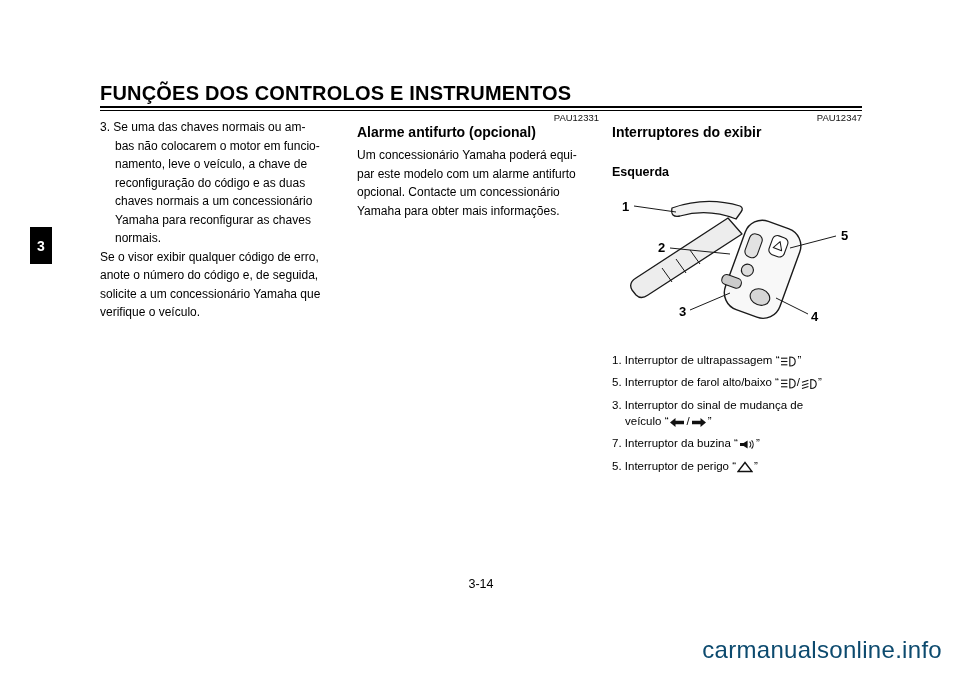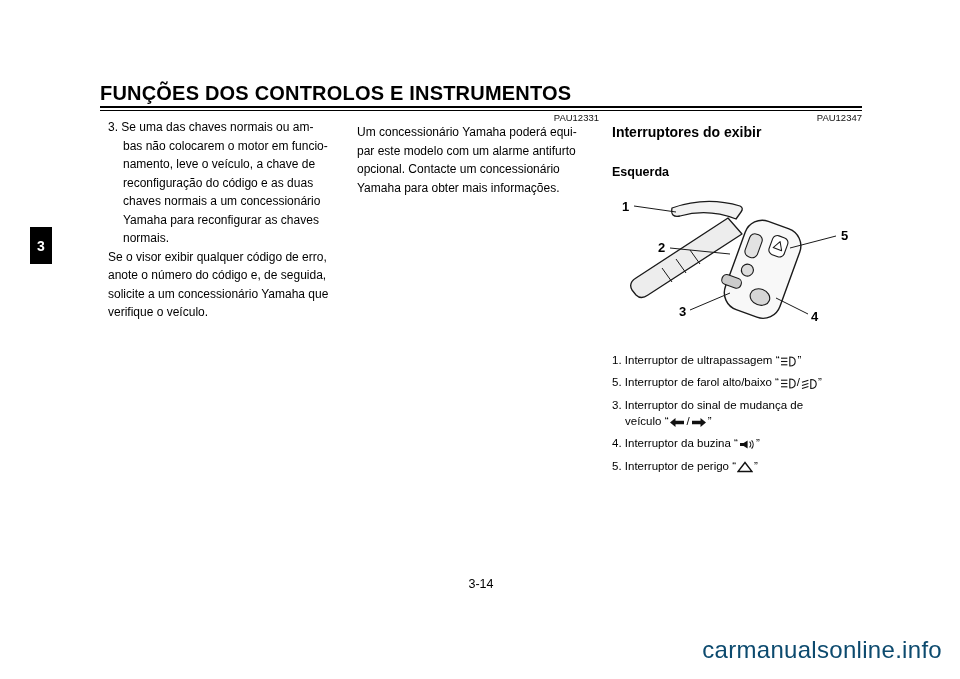--- a/index.html
+++ b/index.html
@@ -12,21 +12,21 @@
     position:absolute; left:100px; top:82px; font-size:20px; font-weight:bold;
     letter-spacing:0.2px; white-space:nowrap;
   }
   .rule1 { position:absolute; left:100px; top:106px; width:762px; height:2px; background:#000; }
   .rule2 { position:absolute; left:100px; top:110px; width:762px; height:1px; background:#000; }
   .side-tab {
     position:absolute; left:30px; top:227px; width:22px; height:37px; background:#000;
     color:#fff; font-weight:bold; font-size:14px; display:flex; align-items:center; justify-content:center;
   }
   .col { position:absolute; font-size:12px; line-height:18.5px; }
-  .col1 { left:100px; top:118px; width:242px;margin-left:8px; }
+  .col1 { left:100px; top:118px; width:242px; }
   .col2 { left:357px; top:112px; width:242px; }
   .col3 { left:612px; top:112px; width:250px; }
   .col p { white-space:pre-line; }
   .hang { padding-left:15px; text-indent:-15px; }
   .para2 { margin-top:0; }
   .pau { font-size:9.5px; line-height:11px; text-align:right; color:#111; }
   .col h2 { font-size:14px; line-height:17px; font-weight:bold; margin:1px 0 5px 0; }
   .sub { font-weight:bold; font-size:12.5px; margin-top:22px; }
   .figure { display:block; margin-top:8px; margin-left:-2px; }
   .legend { list-style:none; font-size:11.5px; line-height:16px; margin-top:10px; }
@@ -58,20 +58,21 @@
 Yamaha para reconfigurar as chaves
 normais.</p>
     <p class="para2">Se o visor exibir qualquer código de erro,
 anote o número do código e, de seguida,
 solicite a um concessionário Yamaha que
 verifique o veículo.</p>
   </div>
 
   <div class="col col2">
     <div class="pau">PAU12331</div>
+    <h2>Alarme antifurto (opcional)</h2>
     <p>Um concessionário Yamaha poderá equi-
 par este modelo com um alarme antifurto
 opcional. Contacte um concessionário
 Yamaha para obter mais informações.</p>
   </div>
 
   <div class="col col3">
     <div class="pau">PAU12347</div>
     <h2>Interruptores do exibir</h2>
     <div class="sub">Esquerda</div>
@@ -134,21 +135,21 @@
                 <line x1="7.4" y1="8.6" x2="1" y2="10.6"></line>
               </g>
             </svg></span><span>”</span></li>
 
       <li><span>3. Interruptor do sinal de mudança de</span><span class="l2"><span>veículo “</span><span class="ic"><svg width="16" height="11" viewBox="0 0 16 11">
                 <path d="M6.5,1 L1,5.5 L6.5,10 L6.5,7.2 L15,7.2 L15,3.8 L6.5,3.8 Z" fill="#111"></path>
               </svg></span><span>/</span><span class="ic"><svg width="16" height="11" viewBox="0 0 16 11">
                 <path d="M9.5,1 L15,5.5 L9.5,10 L9.5,7.2 L1,7.2 L1,3.8 L9.5,3.8 Z" fill="#111"></path>
               </svg></span><span>”</span></span></li>
 
-      <li><span>4. Interruptor da buzina “</span><span class="ic"><svg width="16" height="11" viewBox="0 0 16 11">
+      <li><span>7. Interruptor da buzina “</span><span class="ic"><svg width="16" height="11" viewBox="0 0 16 11">
               <path d="M1,4 L4.6,4 L8.6,1.4 L8.6,9.6 L4.6,7 L1,7 Z" fill="#111"></path>
               <path d="M10.6,2.6 A4.2,4.2 0 0 1 10.6,8.4" fill="none" stroke="#111" stroke-width="1.1"></path>
               <path d="M12.6,1.4 A6.2,6.2 0 0 1 12.6,9.6" fill="none" stroke="#111" stroke-width="1.1"></path>
             </svg></span><span>”</span></li>
 
       <li><span>5. Interruptor de perigo “</span><span class="ic"><svg width="16" height="12" viewBox="0 0 16 12">
               <path d="M8,1.5 L15,10.5 L1,10.5 Z" fill="none" stroke="#111" stroke-width="1.4"></path>
             </svg></span><span>”</span></li>
     </ol>
   </div>

